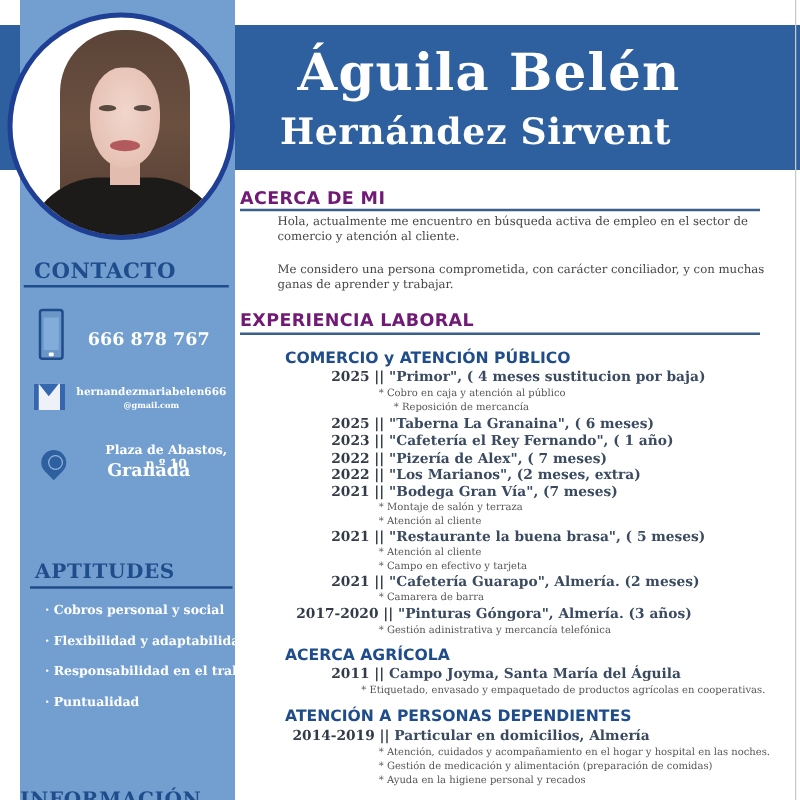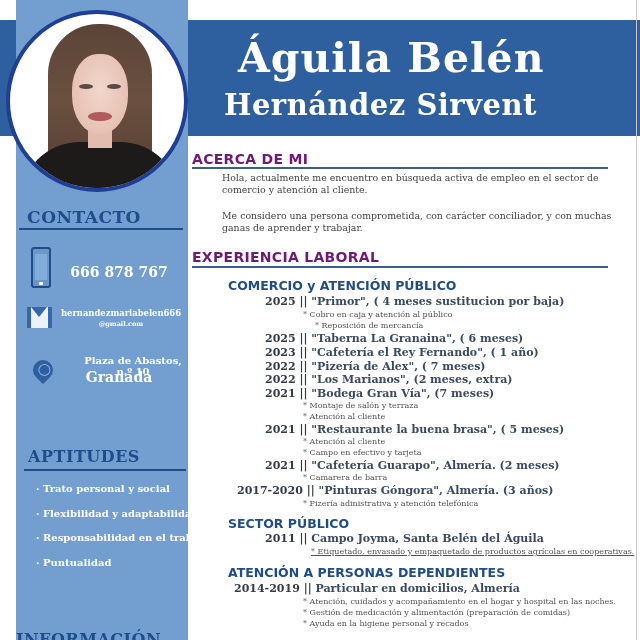--- a/index.html
+++ b/index.html
@@ -88,21 +88,21 @@
 <div class="icon-mail"></div>
 <div class="contact-text" style="left:58px;top:308px;width:126px;font-size:8.4px;">hernandezmariabelen666</div>
 <div class="contact-text" style="left:58px;top:320px;width:126px;font-size:6.5px;">@gmail.com</div>
 
 <div class="icon-pin"></div>
 <div class="contact-text" style="left:76px;top:355px;width:114px;font-size:10px;">Plaza de Abastos, n.º 10</div>
 <div class="contact-text" style="left:62px;top:369px;width:114px;font-size:14px;">Granada</div>
 
 <div class="side-title" style="top:447px;font-size:16px;">APTITUDES</div>
 <div class="side-rule" style="left:24px;top:469px;width:162px;"></div>
-<div class="apt-item" style="top:483px;">· Trato personal y social</div>
+<div class="apt-item" style="top:483px;">· Cobros personal y social</div>
 <div class="apt-item" style="top:508px;">· Flexibilidad y adaptabilidad</div>
 <div class="apt-item" style="top:532px;">· Responsabilidad en el trabajo</div>
 <div class="apt-item" style="top:557px;">· Puntualidad</div>
 
 <div class="side-title" style="top:630px;font-size:16px;">INFORMACIÓN</div>
 
 <div class="sec-title" style="top:151px;">ACERCA DE MI</div>
 <div class="sec-rule" style="top:167px;"></div>
 <div class="about" style="top:172px;">Hola, actualmente me encuentro en búsqueda activa de empleo en el sector de comercio y atención al cliente.</div>
 <div class="about" style="top:210px;">Me considero una persona comprometida, con carácter conciliador, y con muchas ganas de aprender y trabajar.</div>
@@ -125,23 +125,23 @@
 <div class="bullet" style="left:303px;top:412px;">* Atención al cliente</div>
 
 <div class="job" style="left:265px;top:423px;"><span class="y">2021 ||</span><span> "Restaurante la buena brasa", ( 5 meses)</span></div>
 <div class="bullet" style="left:303px;top:437px;">* Atención al cliente</div>
 <div class="bullet" style="left:303px;top:448px;">* Campo en efectivo y tarjeta</div>
 
 <div class="job" style="left:265px;top:459px;"><span class="y">2021 ||</span><span> "Cafetería Guarapo", Almería.  (2 meses)</span></div>
 <div class="bullet" style="left:303px;top:473px;">* Camarera de barra</div>
 
 <div class="job" style="left:237px;top:484px;"><span class="y">2017-2020 ||</span><span> "Pinturas Góngora", Almería.  (3 años)</span></div>
-<div class="bullet" style="left:303px;top:499px;">* Pizería adinistrativa y atención telefónica</div>
+<div class="bullet" style="left:303px;top:499px;">* Gestión adinistrativa y mercancía telefónica</div>
 
-<div class="sub-title" style="left:228px;top:516px;">SECTOR PÚBLICO</div>
-<div class="job" style="left:265px;top:532px;"><span class="y">2011 ||</span><span> Campo Joyma, Santa Belén del Águila</span></div>
-<div class="bullet" style="left:311px;top:547px;text-decoration:underline;">* Etiquetado, envasado y empaquetado de productos agrícolas en cooperativas.</div>
+<div class="sub-title" style="left:228px;top:516px;">ACERCA AGRÍCOLA</div>
+<div class="job" style="left:265px;top:532px;"><span class="y">2011 ||</span><span> Campo Joyma, Santa María del Águila</span></div>
+<div class="bullet" style="left:289px;top:547px;">* Etiquetado, envasado y empaquetado de productos agrícolas en cooperativas.</div>
 
 <div class="sub-title" style="left:228px;top:565px;text-align:right;">ATENCIÓN A PERSONAS DEPENDIENTES</div>
 <div class="job" style="left:234px;top:582px;"><span class="y">2014-2019 ||</span><span> Particular en domicilios, Almería</span></div>
 <div class="bullet" style="left:303px;top:597px;">* Atención, cuidados y acompañamiento en el hogar y hospital en las noches.</div>
 <div class="bullet" style="left:303px;top:608px;">* Gestión de medicación y alimentación (preparación de comidas)</div>
 <div class="bullet" style="left:303px;top:619px;">* Ayuda en la higiene personal y recados</div>
 
 </body></html>

